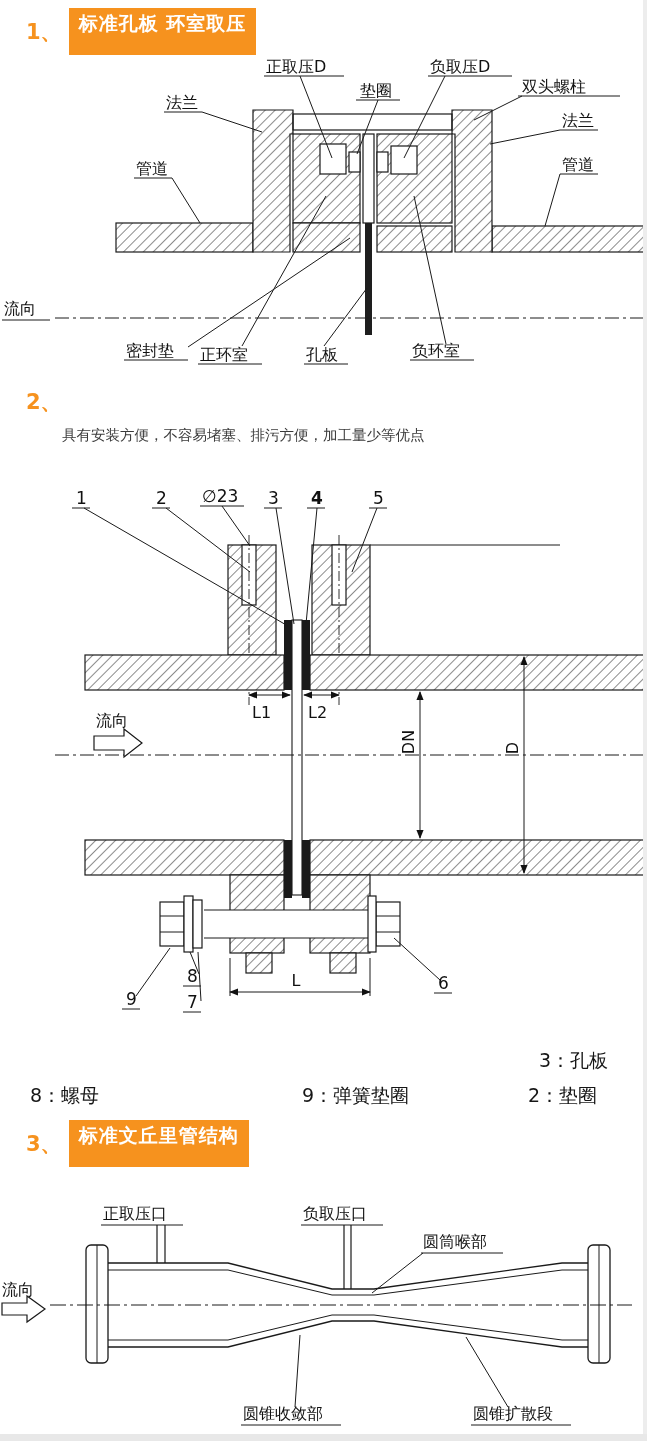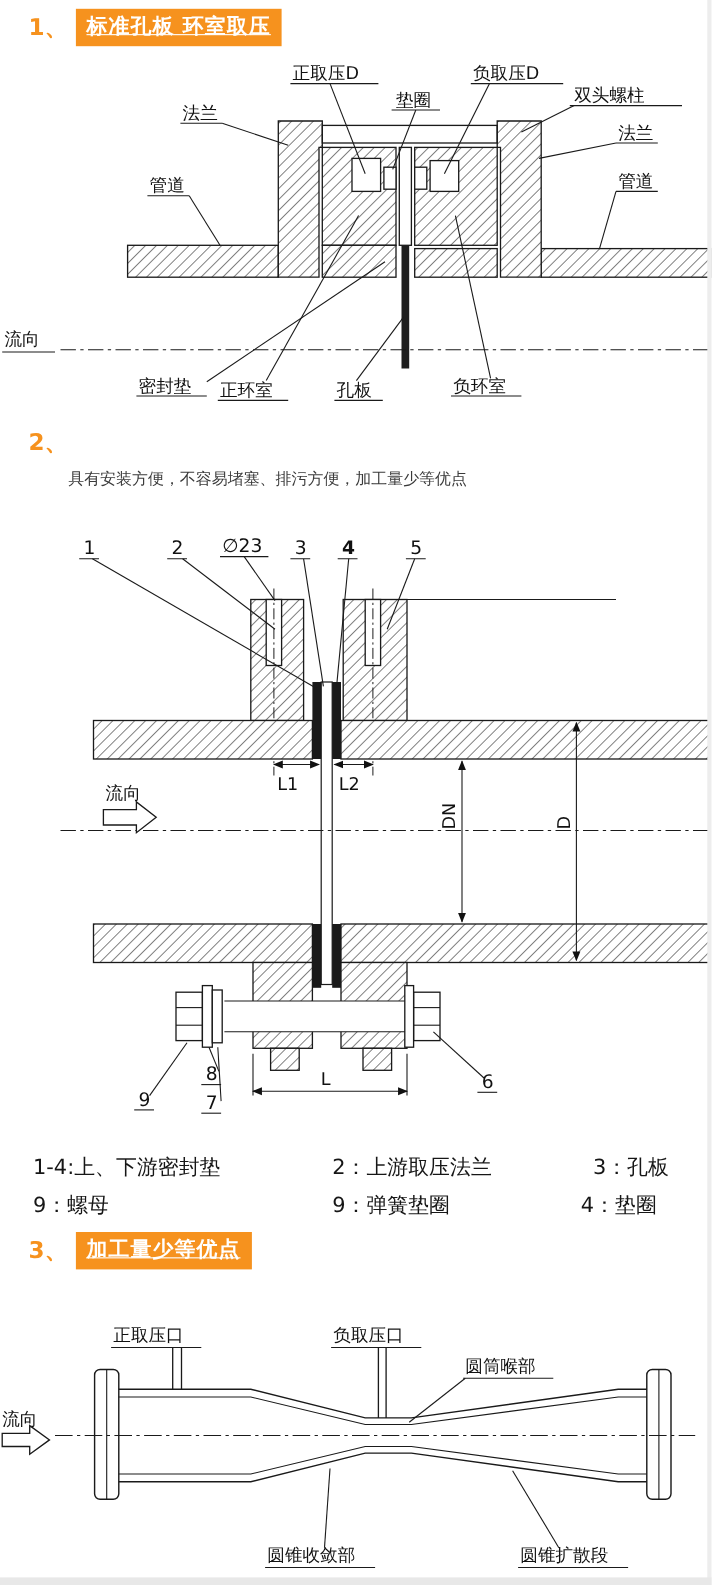--- a/index.html
+++ b/index.html
@@ -3,21 +3,21 @@
 <meta charset="utf-8">
 <style>
   * { margin:0; padding:0; box-sizing:border-box; }
   body { background:#ffffff; font-family:"DejaVu Sans","Liberation Sans",sans-serif; }
   .page { position:relative; width:647px; height:1441px; background:#fff; overflow:hidden; }
   .right-edge { position:absolute; right:0; top:0; width:4px; height:100%; background:#ededed; }
   .bottom-strip { position:absolute; left:0; top:1434px; width:100%; height:7px; background:#e8e8e8; }
   .sec-header { position:absolute; left:26px; display:flex; align-items:center; gap:7px; }
   .sec-num { color:var(--accent,#f6921e); font-size:21px; font-weight:bold; }
   .sec-badge { background:var(--accent,#f6921e); color:#fff; font-size:19px; font-weight:bold;
-               padding:3px 10px 5px; letter-spacing:1px;text-decoration:underline; }
+               padding:3px 10px 18px; letter-spacing:1px; }
   .subtitle { position:absolute; left:62px; top:426px; font-size:14.5px; color:#3a3a3a;text-align:center; }
   .legend-item { position:absolute; font-size:19px; color:#161616; white-space:nowrap; }
   svg { position:absolute; left:0; display:block; }
   svg text { fill:#111; font-family:inherit; }
   .lbl { font-size:16px; }
   .num { font-size:17px; }
   .dim { font-size:16px; }
   line, polyline, path.ln { stroke:#1a1a1a; }
 </style>
 </head>
@@ -227,30 +227,28 @@
     <text class="dim" x="308" y="238">L2</text>
     <text class="dim" x="414" y="262" transform="rotate(-90 414 262)" text-anchor="middle">DN</text>
     <text class="dim" x="518" y="268" transform="rotate(-90 518 268)" text-anchor="middle">D</text>
     <text class="dim" x="296" y="506" text-anchor="middle">L</text>
     <text class="num" x="126" y="525">9</text>
     <text class="num" x="187" y="502">8</text>
     <text class="num" x="187" y="528">7</text>
     <text class="num" x="438" y="509">6</text>
   </svg>
 
-  <span class="legend-item" style="left:30px;  top:1048px">1-4:上、下游密封垫</span>
-  <span class="legend-item" style="left:302px; top:1048px">2：上游取压法兰</span>
   <span class="legend-item" style="left:539px; top:1048px">3：孔板</span>
-  <span class="legend-item" style="left:30px;  top:1083px">9：螺母</span>
+  <span class="legend-item" style="left:30px;  top:1083px">8：螺母</span>
   <span class="legend-item" style="left:302px; top:1083px">9：弹簧垫圈</span>
-  <span class="legend-item" style="left:528px; top:1083px">4：垫圈</span>
+  <span class="legend-item" style="left:528px; top:1083px">2：垫圈</span>
 
   <div class="sec-header" style="top:1120px">
     <span class="sec-num">3、</span>
-    <span class="sec-badge">加工量少等优点</span>
+    <span class="sec-badge">标准文丘里管结构</span>
   </div>
 
   <svg style="top:1185px" width="647" height="256" viewBox="0 0 647 256">
     <g stroke="#1a1a1a" stroke-width="1.3" fill="none">
       <rect x="86" y="60" width="22" height="118" rx="5"></rect>
       <line x1="97" y1="60" x2="97" y2="178" stroke-width="1"></line>
       <polyline points="108,78 228,78 332,104 374,104 562,78 588,78"></polyline>
       <polyline points="108,162 228,162 332,136 374,136 562,162 588,162"></polyline>
       <polyline points="108,85 228,85 332,110 374,110 562,85 588,85" stroke-width="1"></polyline>
       <polyline points="108,155 228,155 332,130 374,130 562,155 588,155" stroke-width="1"></polyline>

